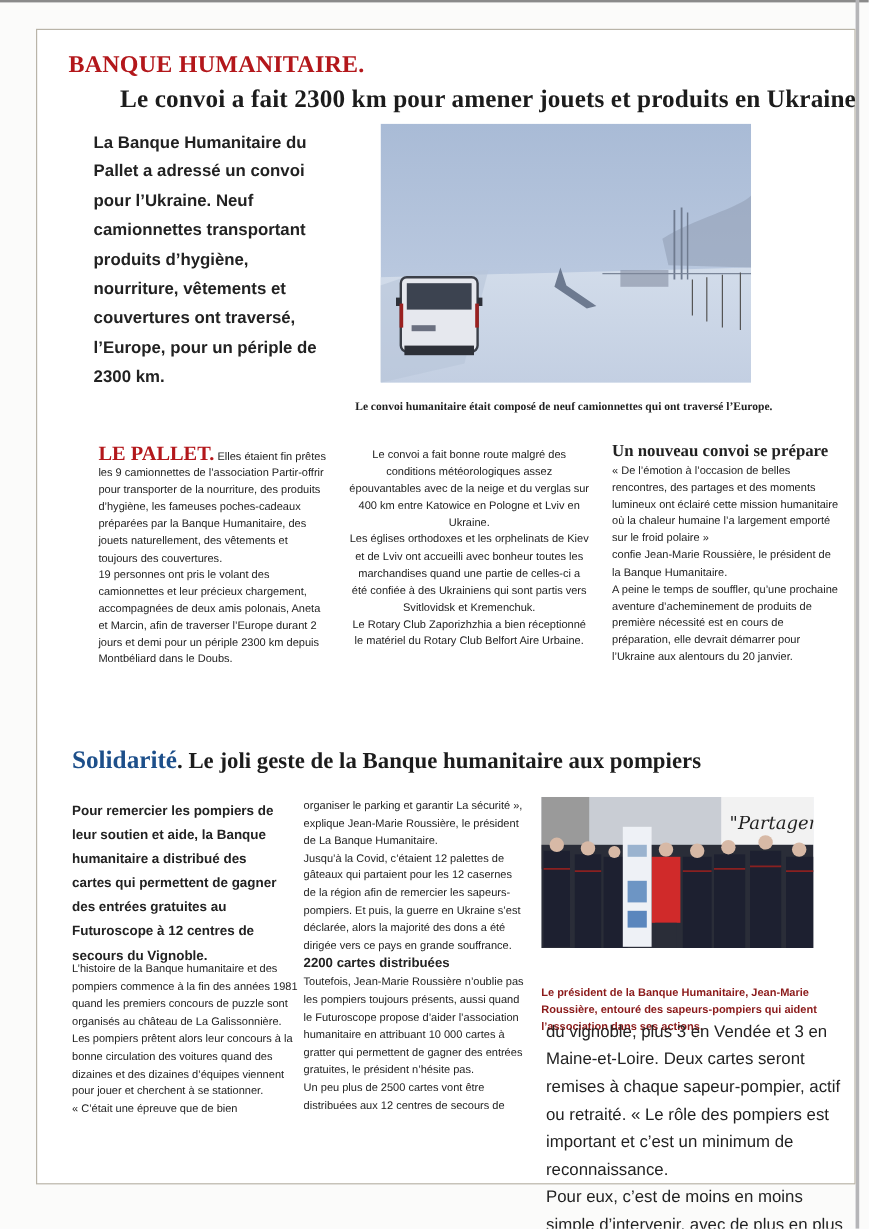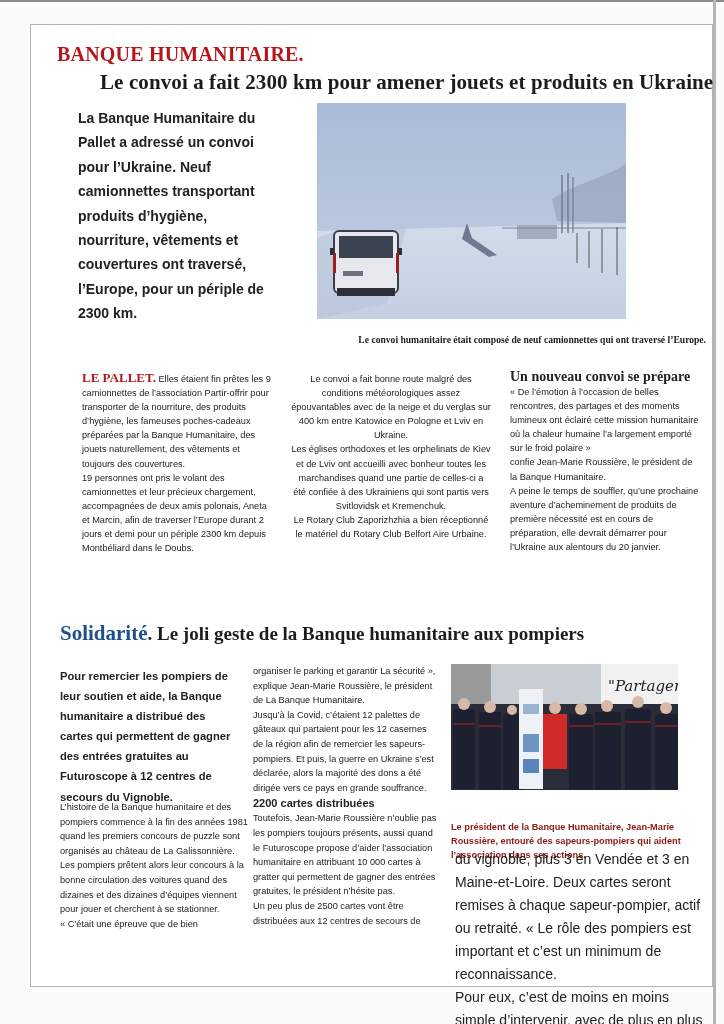--- a/index.html
+++ b/index.html
@@ -6,41 +6,41 @@
   body {
     width: 724px; height: 1024px; background: #fbfbfa; position: relative; overflow: hidden;
     font-family: "Liberation Sans", sans-serif; color: #1a1a1a;
   }
   .top-edge { position: absolute; left: 0; top: 0; width: 724px; height: 2px; background: #8a8a8a; }
   .right-edge { position: absolute; right: 8px; top: 0; width: 3px; height: 1024px; background: #b5b5b8; }
   .frame {
     position: absolute; left: 30px; top: 24px; width: 681px; height: 961px;
     border: 1px solid #b9b4a8; background: #ffffff;
   }
-  .serif { font-family: "Liberation Serif", serif; font-weight: bold; text-align: right; }
+  .serif { font-family: "Liberation Serif", serif; font-weight: bold; }
   .kicker { position: absolute; left: 57px; top: 43px; font-size: 20px; color: #b3171b; letter-spacing: 0.2px; }
   .headline { position: absolute; left: 57px; top: 70px; font-size: 21px; color: #1c1c1c; letter-spacing: 0.1px; margin-left: 43px; }
   .lead {
     position: absolute; left: 78px; top: 106px; width: 200px;
     font-size: 14px; line-height: 24.4px; font-weight: bold; color: #222;
   }
   .photo1 {
     position: absolute; left: 317px; top: 103px; width: 309px; height: 216px; overflow: hidden;
   }
   .caption1 {
     position: absolute; left: 270px; top: 334px; width: 410px; font-size: 9.6px; color: #222; margin-left: 26px;
   }
   .col {
     position: absolute; font-size: 9.2px; line-height: 14.1px; color: #222;
   }
   .col p { margin: 0; }
   .col1 { left: 82px; top: 371px; width: 190px; }
   .col2 { left: 291px; top: 372px; width: 200px; text-align: center; }
   .col3 { left: 510px; top: 369px; width: 192px; }
-  .lepallet { font-family: "Liberation Serif", serif; font-weight: bold; color: #b3171b; font-size: 13px; }
+  .lepallet { font-family: "Liberation Serif", serif; font-weight: bold; color: #b3171b; font-size: 17px; }
   .subhead-serif { font-family: "Liberation Serif", serif; font-weight: bold; font-size: 14px; color: #222; line-height: 16px; }
   .sec2 {
     position: absolute; left: 60px; top: 621px; font-size: 19px; white-space: nowrap;
   }
   .sec2 .sol { color: #1d4f8a; font-size: 21px; }
   .sec2 .rest { color: #1c1c1c; }
   .lead2 {
     position: absolute; left: 60px; top: 666px; width: 180px;
     font-size: 11.2px; line-height: 20.1px; font-weight: bold; color: #222;
   }

